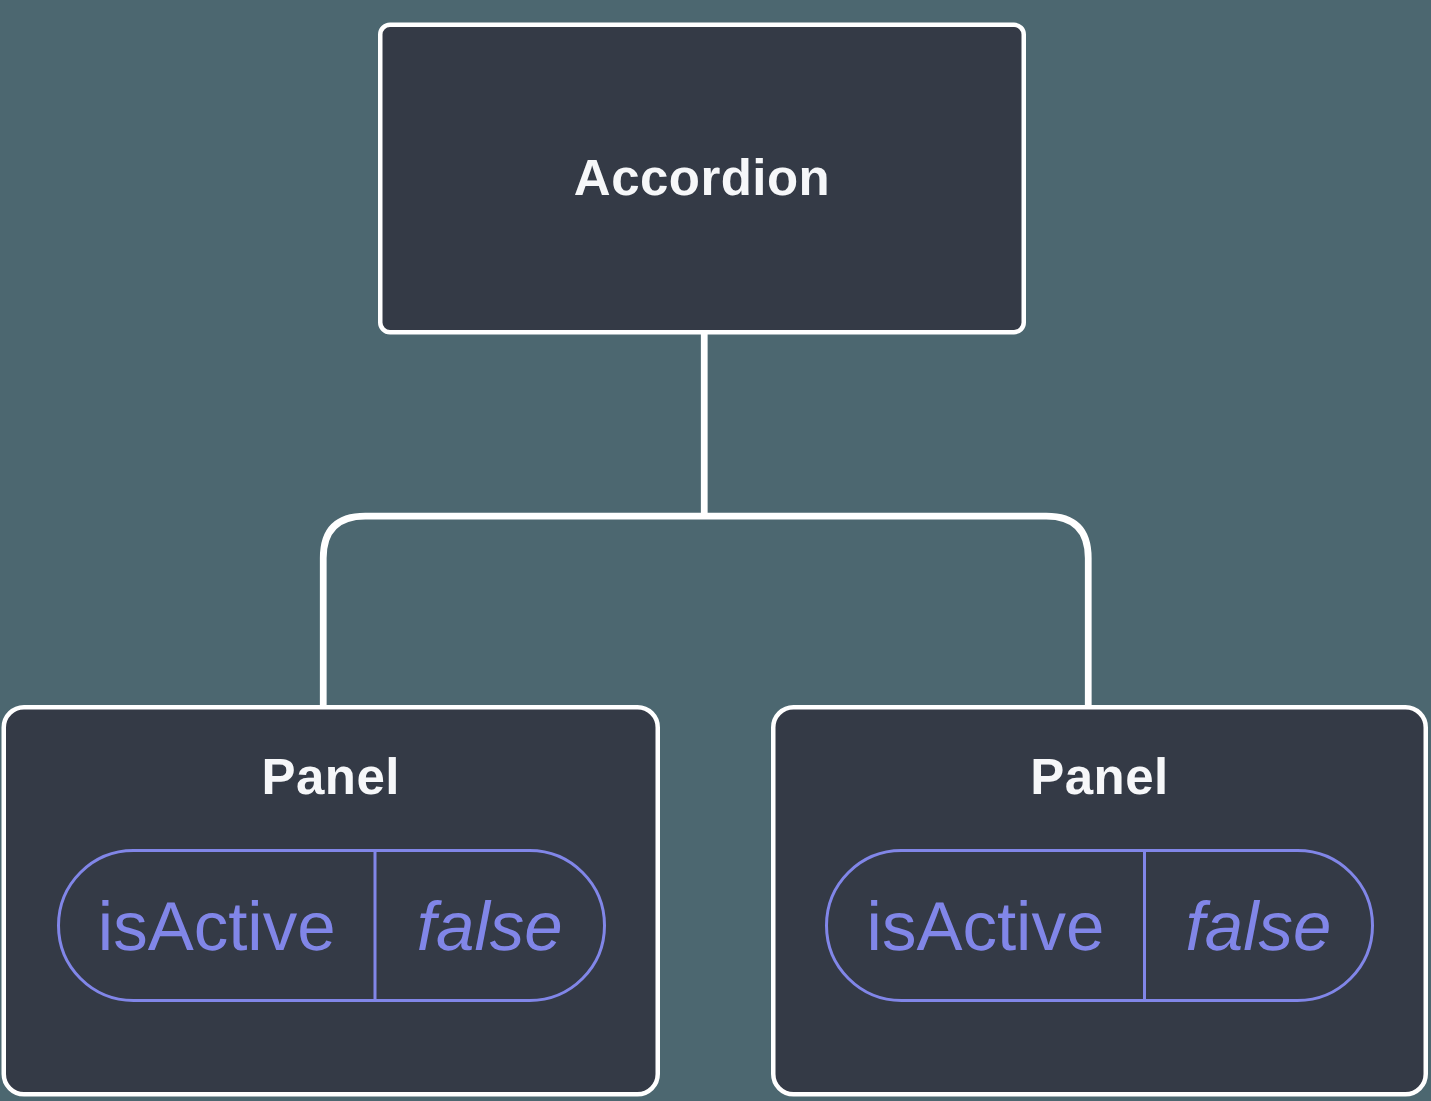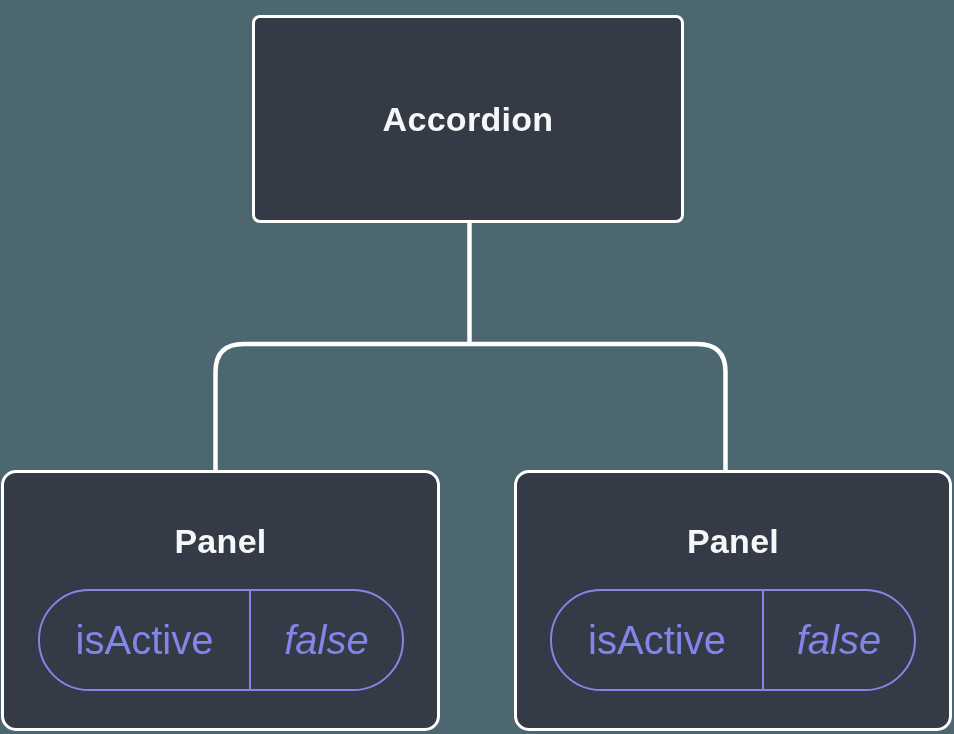--- a/index.html
+++ b/index.html
@@ -47,42 +47,42 @@
     margin-top: 12px;
   }
   .node-panel {
     top: 470px;
     width: 439px;
     height: 261px;
     border-radius: 15px;
     display: flex;
     flex-direction: column;
     align-items: center;
-    padding-top: 48px;
+    padding-top: 25px;
     gap: 27px;
   }
   .node-panel.pos-left  { left: 1px; }
   .node-panel.pos-right { left: 514px; width: 438px; }
   .node-label {
     font-size: 34px;
     font-weight: 600;
     line-height: 41px;
     letter-spacing: 0.3px;
     white-space: nowrap;
   }
   .state-pill {
     box-sizing: border-box;
     width: 366px;
     height: 102px;
     border: 2.5px solid var(--state-accent, #8186E8);
     border-radius: 51px;
     display: flex;
     align-items: stretch;
     color: var(--state-accent, #8186E8);
-    font-size: 40px;
+    font-size: 46px;
     font-weight: 400;
   }
   .state-key {
     flex: 0 0 58%;
     display: flex;
     align-items: center;
     justify-content: center;
     border-right: 2.5px solid var(--state-accent, #8186E8);
     white-space: nowrap;
   }

